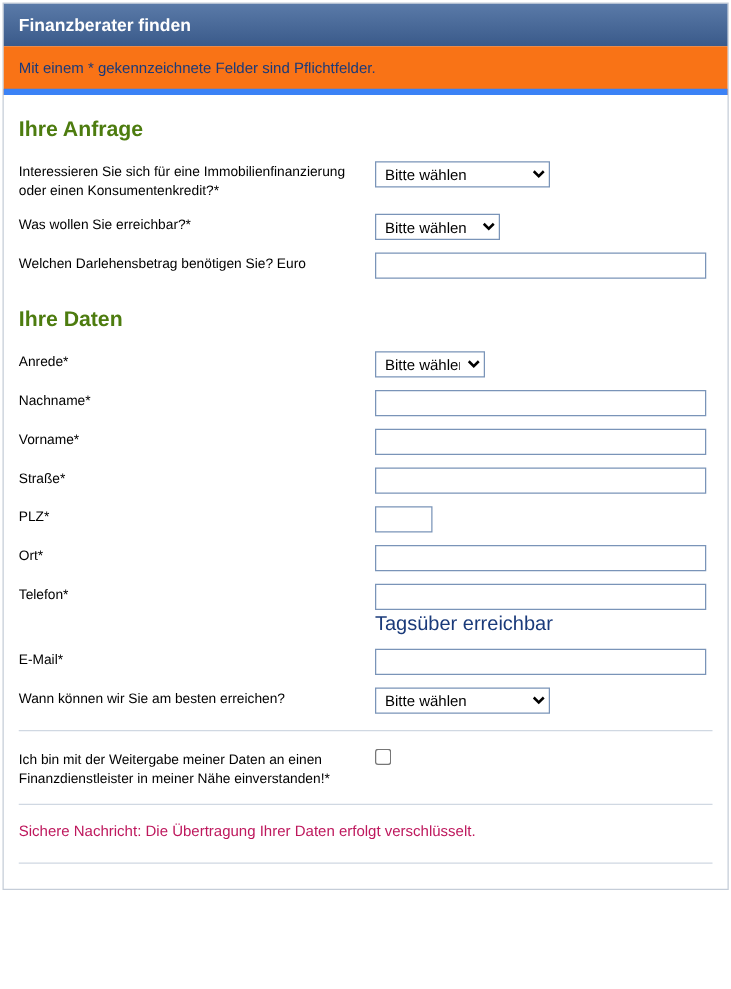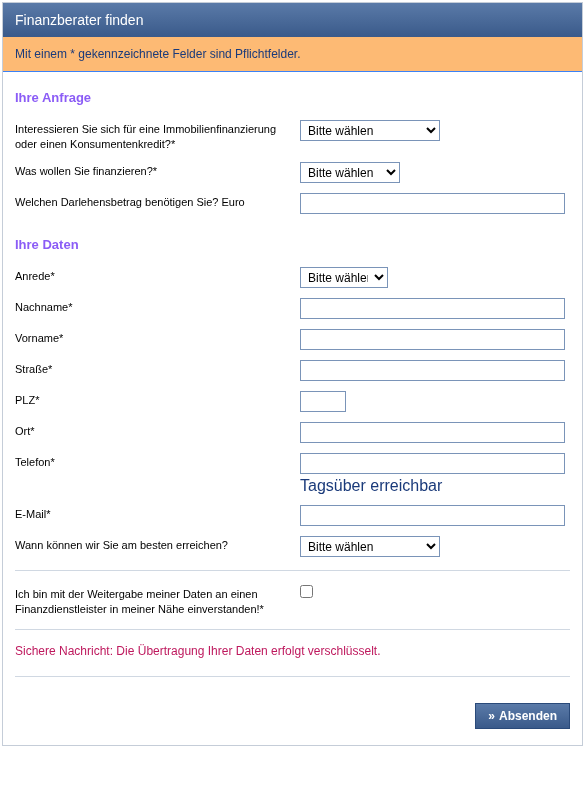--- a/index.html
+++ b/index.html
@@ -9,38 +9,38 @@
     background: #fff;
     width: 585px;
   }
   .panel {
     border: 1px solid #c5cdd8;
     margin: 2px;
   }
   .header-bar {
     background: linear-gradient(to bottom, #5a7aa8 0%, #3a5a8a 100%);
     color: #fff;
-    font-weight: normal;
+    font-weight: bold;
     font-size: 14px;
     padding: 9px 12px;
   }
   .note-bar {
-    background: #fdba74;
+    background: #f97316;
     padding: 10px 12px;
     color: #1a3a7a;
     font-size: 12px;
-    border-bottom: 1px solid #3b82f6;
+    border-bottom: 5px solid #3b82f6;
   }
   .content {
     padding: 0 12px 12px 12px;
   }
   .section-heading {
-    color: #8b5cf6;
+    color: #4d7c0f;
     font-weight: bold;
-    font-size: 13px;
+    font-size: 17px;
     padding: 18px 0 10px 0;
   }
   .row {
     display: flex;
     align-items: flex-start;
     padding: 5px 0;
   }
   .label-col {
     width: 285px;
     color: #000000;
@@ -121,21 +121,21 @@
     <div class="row">
       <div class="label-col">Interessieren Sie sich für eine Immobilienfinanzierung oder einen Konsumentenkredit?*</div>
       <div class="field-col">
         <select class="sel-wide">
           <option>Bitte wählen</option>
         </select>
       </div>
     </div>
 
     <div class="row">
-      <div class="label-col">Was wollen Sie finanzieren?*</div>
+      <div class="label-col">Was wollen Sie erreichbar?*</div>
       <div class="field-col">
         <select class="sel-med">
           <option>Bitte wählen</option>
         </select>
       </div>
     </div>
 
     <div class="row">
       <div class="label-col">Welchen Darlehensbetrag benötigen Sie? Euro</div>
       <div class="field-col">
@@ -224,20 +224,15 @@
     </div>
 
     <hr class="sep">
 
     <div class="secure-note">
       <span>Sichere Nachricht: Die Übertragung Ihrer Daten erfolgt verschlüsselt.</span>
     </div>
 
     <hr class="sep">
 
-    <div class="button-row">
-      <button class="btn-submit">
-        <span class="arrow">»</span><span>Absenden</span>
-      </button>
-    </div>
 
   </div>
 </div>
 
 </body></html>

